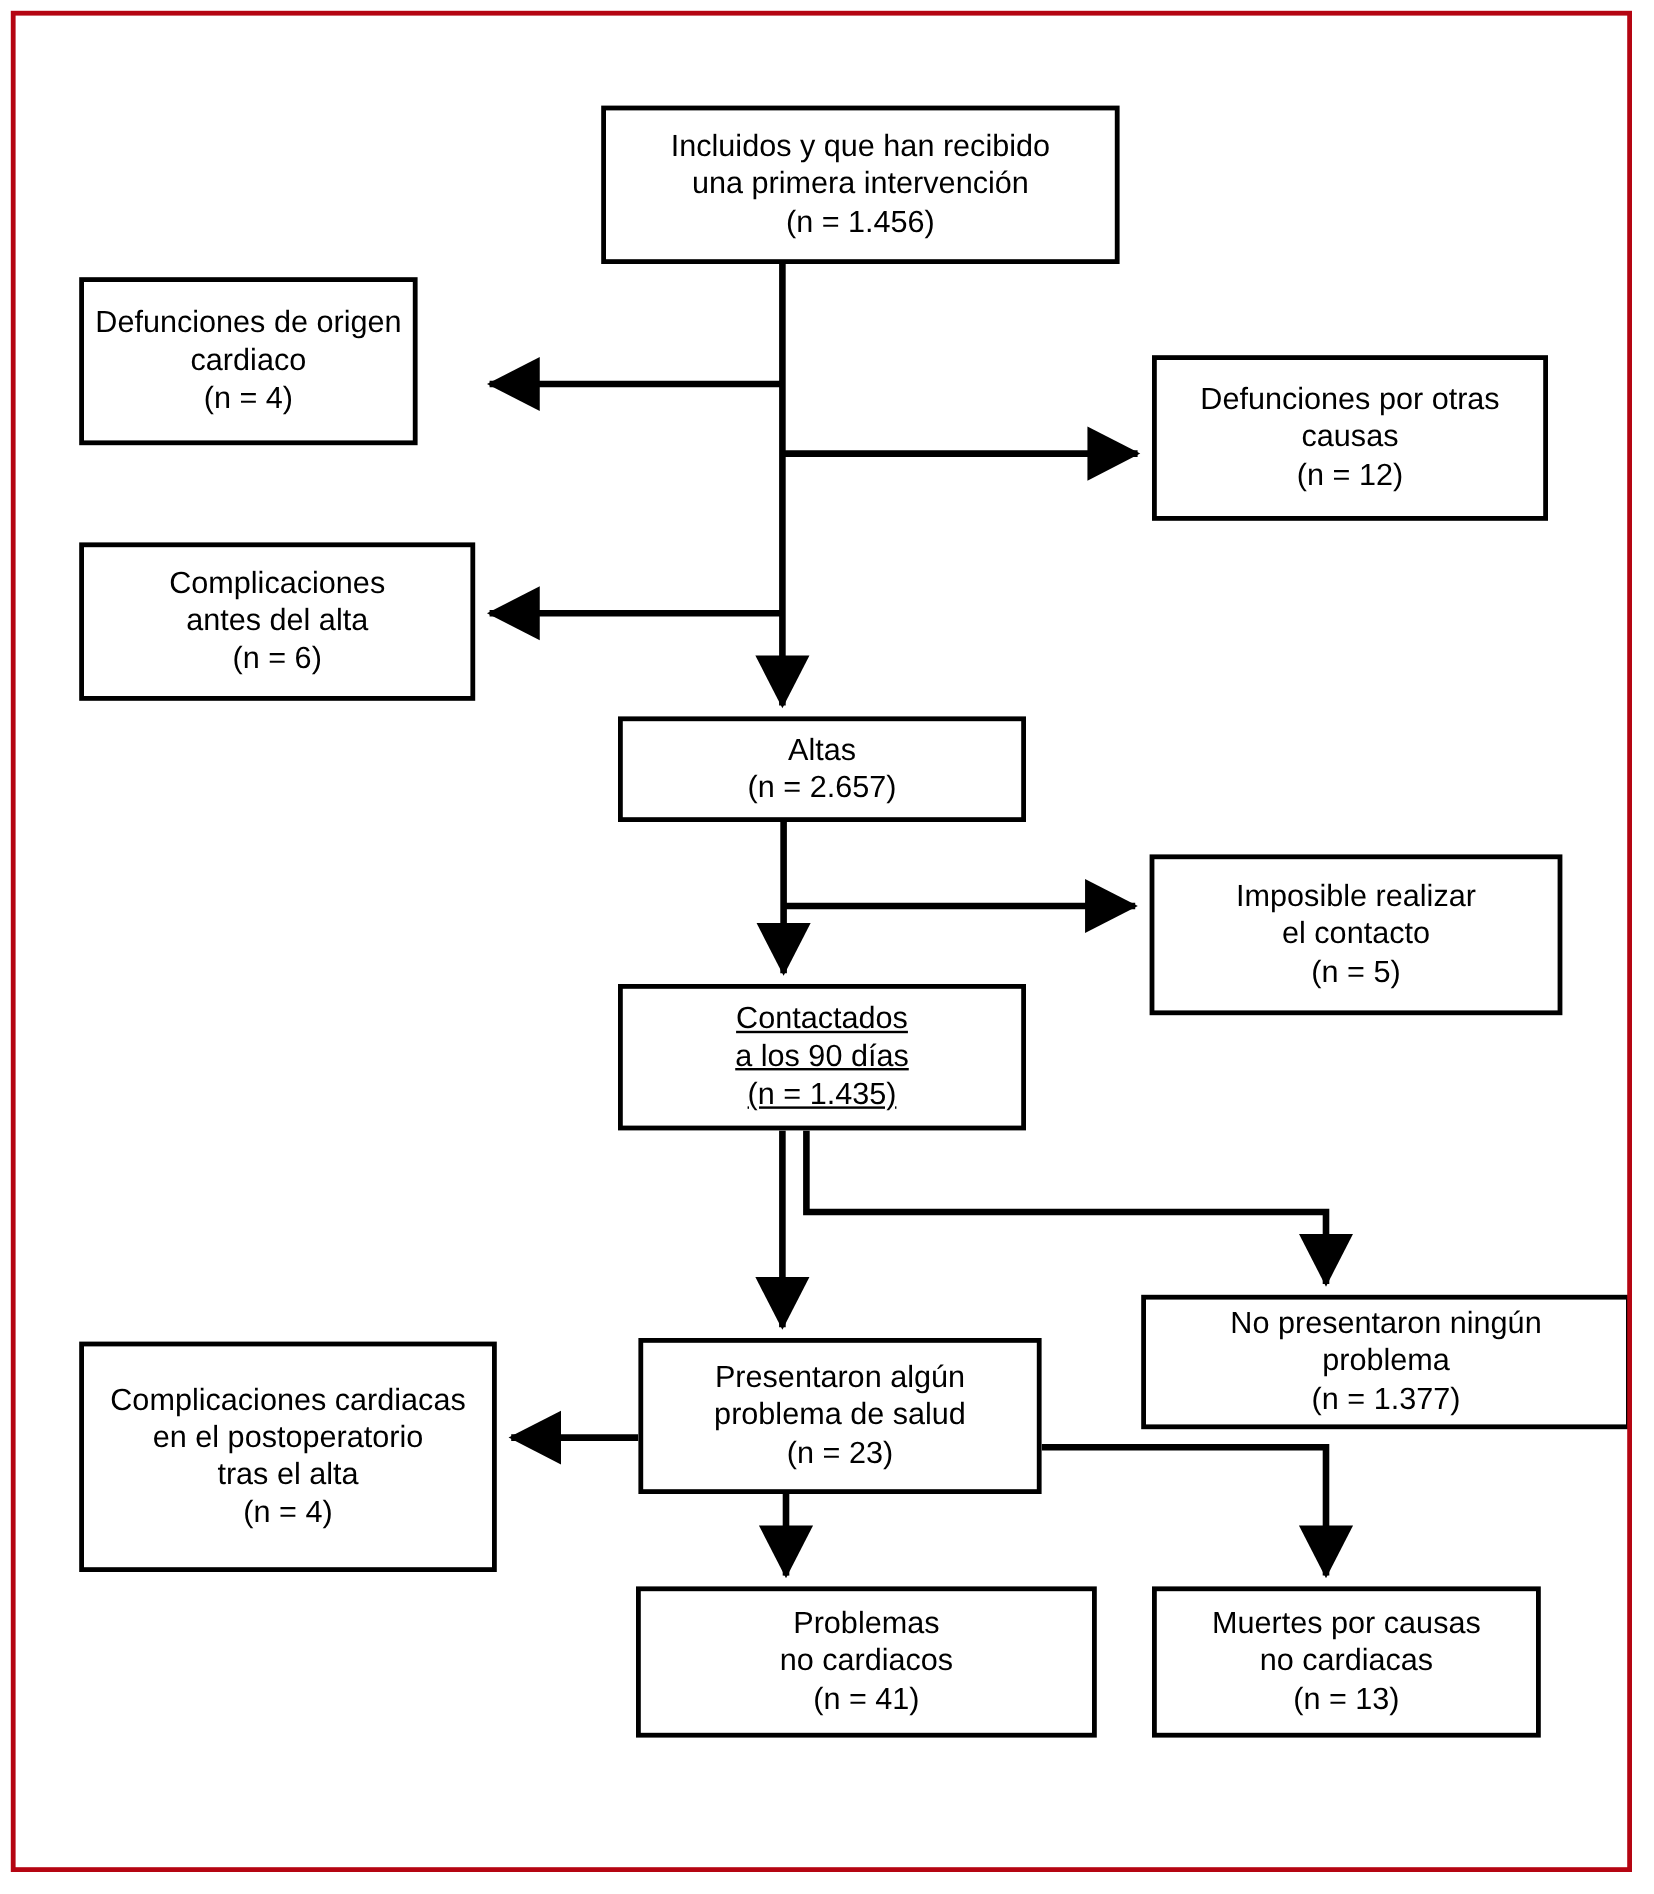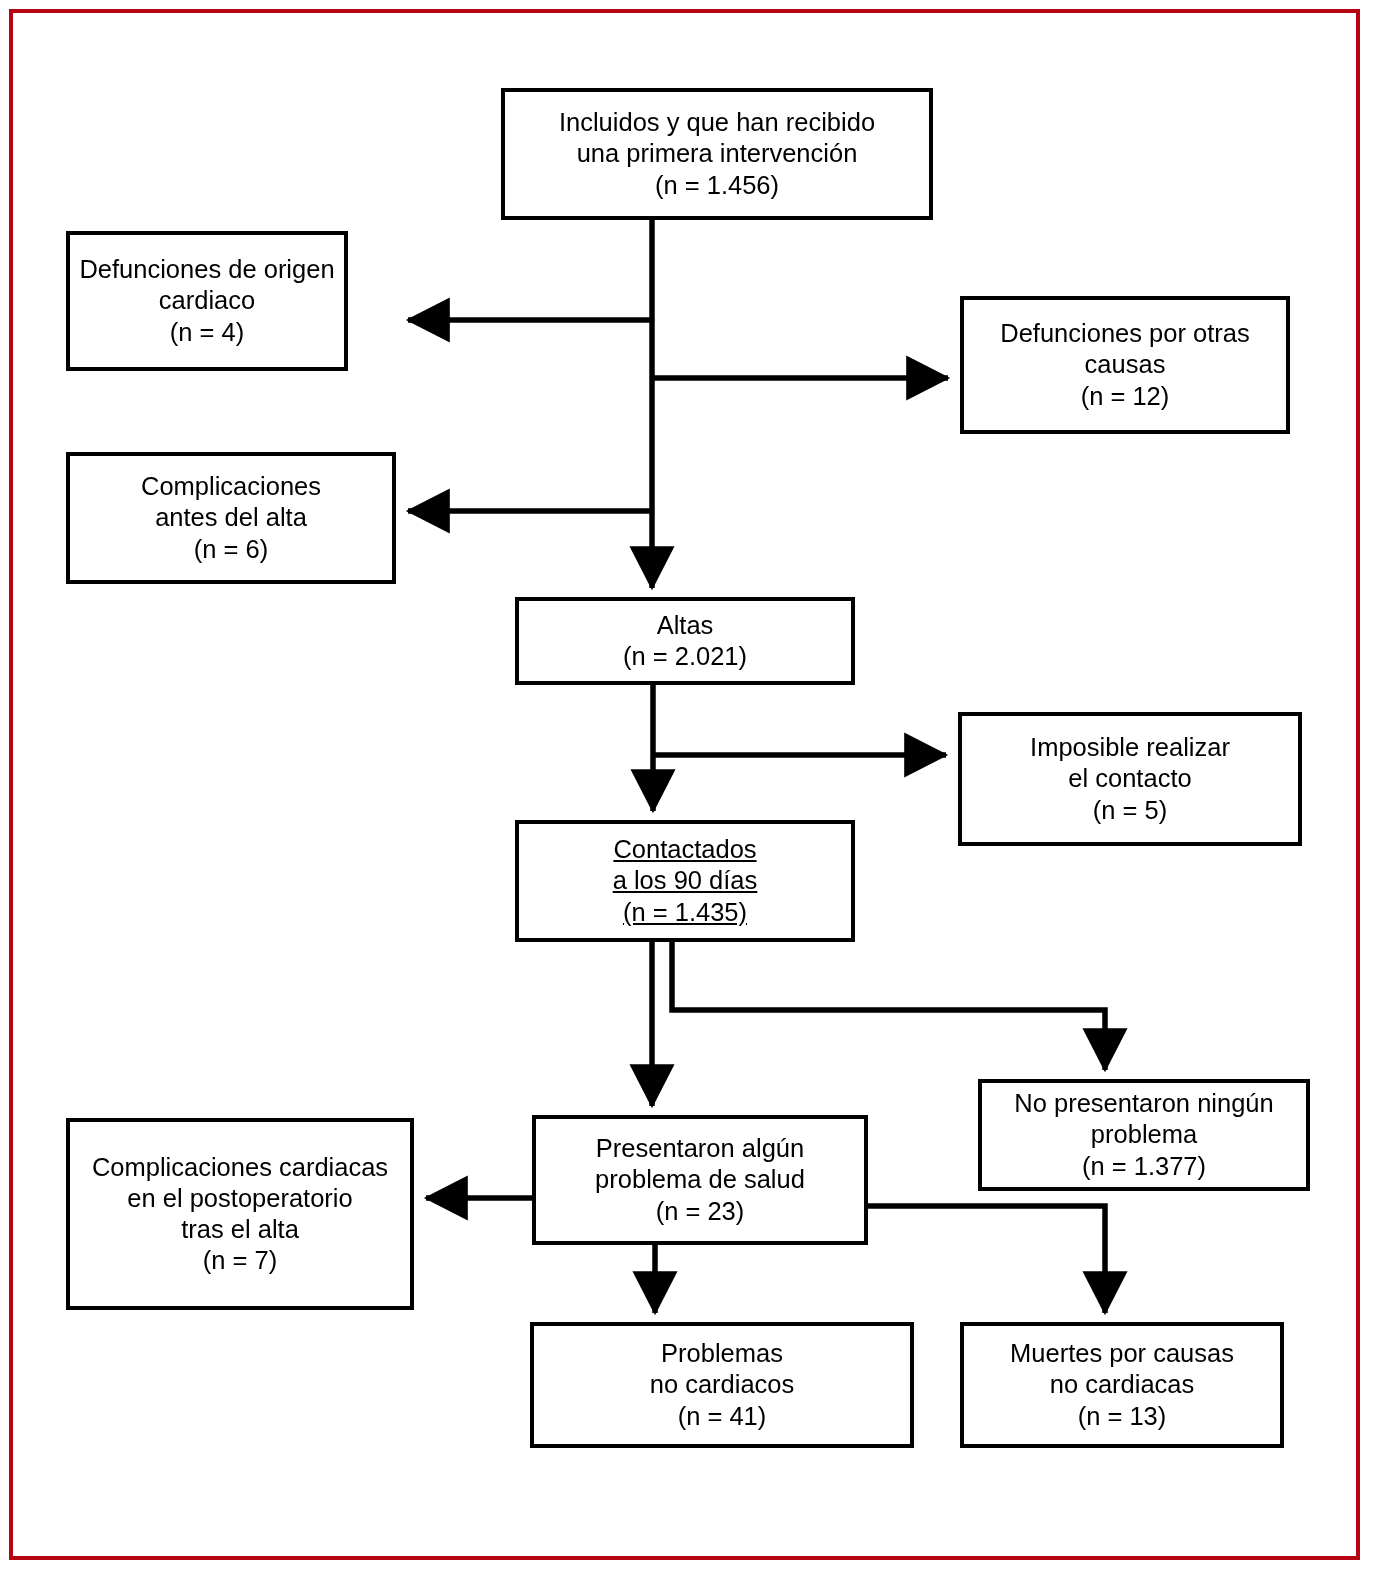--- a/index.html
+++ b/index.html
@@ -118,46 +118,46 @@
   </div>
 
   <div class="nodebox" style="left:66px; top:452px; width:330px; height:132px;">
     <span>Complicaciones
 antes del alta
 (n = 6)</span>
   </div>
 
   <div class="nodebox" style="left:515px; top:597px; width:340px; height:88px;">
     <span>Altas
-(n = 2.021)</span>
+(n = 2.657)</span>
   </div>
 
   <div class="nodebox" style="left:958px; top:712px; width:344px; height:134px;">
     <span>Imposible realizar
 el contacto
 (n = 5)</span>
   </div>
 
   <div class="nodebox" style="left:515px; top:820px; width:340px; height:122px;text-decoration:underline;">
     <span>Contactados
 a los 90 días
 (n = 1.435)</span>
   </div>
 
-  <div class="nodebox" style="left:978px; top:1079px; width:332px; height:112px;justify-content:center;">
+  <div class="nodebox" style="left:951px; top:1079px; width:408px; height:112px;justify-content:center;">
     <span>No presentaron ningún
 problema
 (n = 1.377)</span>
   </div>
 
   <div class="nodebox" style="left:66px; top:1118px; width:348px; height:192px;">
     <span>Complicaciones cardiacas
 en el postoperatorio
 tras el alta
-(n = 7)</span>
+(n = 4)</span>
   </div>
 
   <div class="nodebox" style="left:532px; top:1115px; width:336px; height:130px;">
     <span>Presentaron algún
 problema de salud
 (n = 23)</span>
   </div>
 
   <div class="nodebox" style="left:530px; top:1322px; width:384px; height:126px;">
     <span>Problemas

